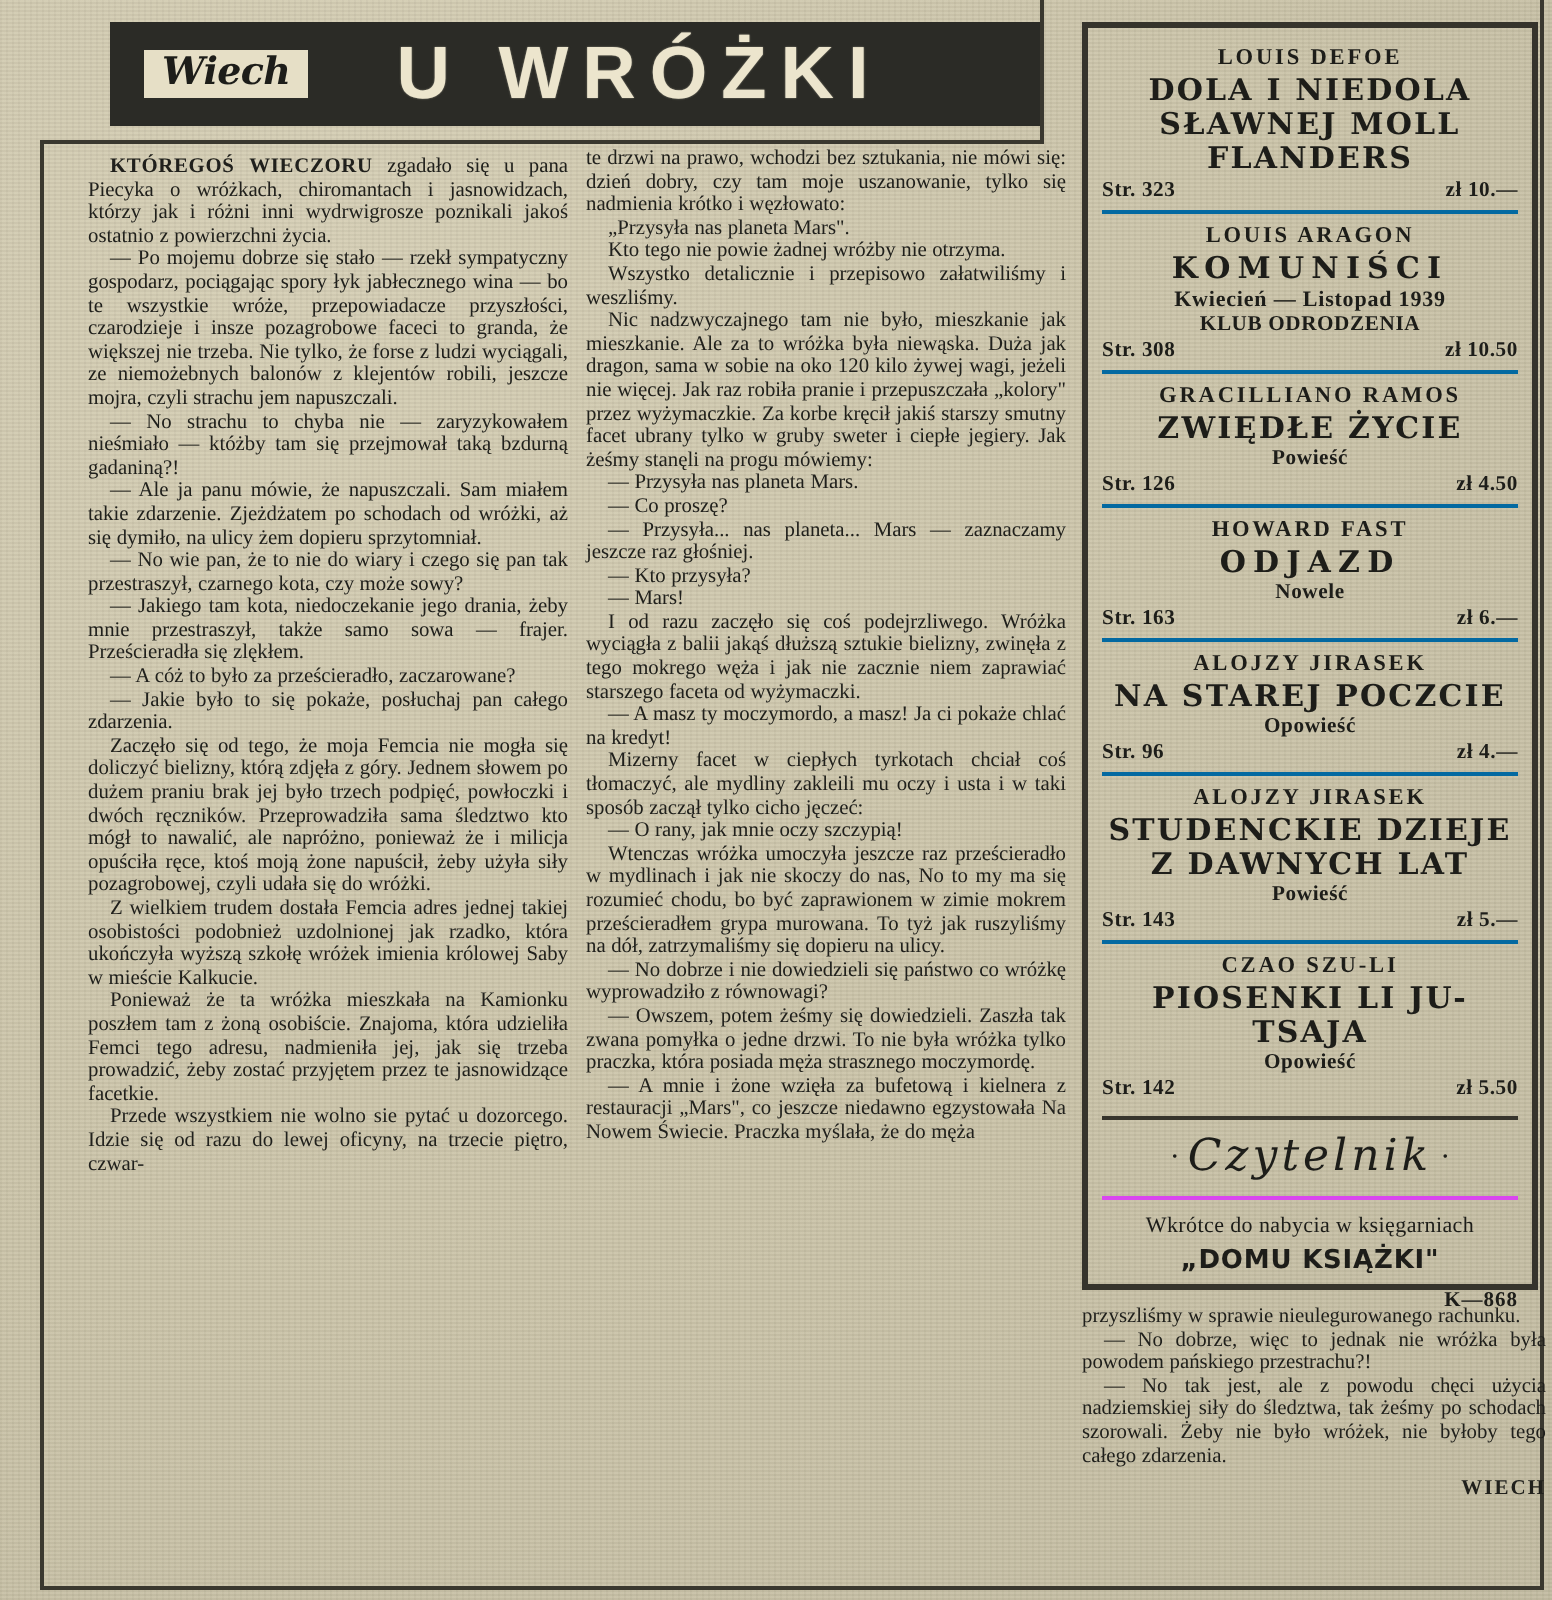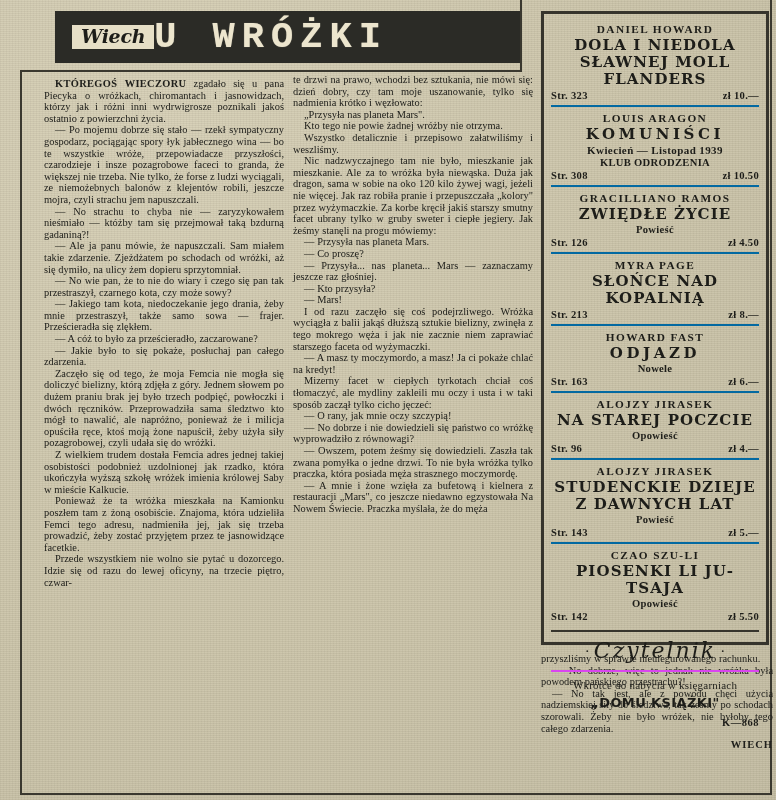--- a/index.html
+++ b/index.html
@@ -31,24 +31,25 @@
     background:#e6dfc6;color:#1d1d19;
     margin-left:17px;
     padding:2px 9px 3px 9px;
     font-family:"DejaVu Serif", serif;
     font-style:italic;font-weight:bold;font-size:19px;
     letter-spacing:-0.3px;
     line-height:1.05;
   }
   #masthead .title{
     color:#ece5cd;
-    font-family:Liberation Mono, monospace;
+    font-family:Liberation Sans, sans-serif;
     font-weight:bold;
     font-size:37px;
     letter-spacing:7px;
+    margin-left:44px;
     white-space:nowrap;
     text-shadow:0 0 1px rgba(236,229,205,.5);
   }
   #rule-top{
     position:absolute;left:20px;top:70px;width:500px;height:2px;background:#3a382f;
   }
 
   
   .col{
     position:absolute;
@@ -166,36 +167,37 @@
       <p>Nic nadzwyczajnego tam nie było, mieszkanie jak mieszkanie. Ale za to wróżka była niewąska. Duża jak dragon, sama w sobie na oko 120 kilo żywej wagi, jeżeli nie więcej. Jak raz robiła pranie i przepuszczała „kolory" przez wyżymaczkie. Za korbe kręcił jakiś starszy smutny facet ubrany tylko w gruby sweter i ciepłe jegiery. Jak żeśmy stanęli na progu mówiemy:</p>
       <p>— Przysyła nas planeta Mars.</p>
       <p>— Co proszę?</p>
       <p>— Przysyła... nas planeta... Mars — zaznaczamy jeszcze raz głośniej.</p>
       <p>— Kto przysyła?</p>
       <p>— Mars!</p>
       <p>I od razu zaczęło się coś podejrzliwego. Wróżka wyciągła z balii jakąś dłuższą sztukie bielizny, zwinęła z tego mokrego węża i jak nie zacznie niem zaprawiać starszego faceta od wyżymaczki.</p>
       <p>— A masz ty moczymordo, a masz! Ja ci pokaże chlać na kredyt!</p>
       <p>Mizerny facet w ciepłych tyrkotach chciał coś tłomaczyć, ale mydliny zakleili mu oczy i usta i w taki sposób zaczął tylko cicho jęczeć:</p>
       <p>— O rany, jak mnie oczy szczypią!</p>
+      <p>Wtenczas wróżka umoczyła jeszcze raz prześcieradło w mydlinach i jak nie skoczy do nas, No to my ma się rozumieć chodu, bo być zaprawionem w zimie mokrem prześcieradłem grypa murowana. To tyż jak ruszyliśmy na dół, zatrzymaliśmy się dopieru na ulicy.</p>
       <p>— No dobrze i nie dowiedzieli się państwo co wróżkę wyprowadziło z równowagi?</p>
       <p>— Owszem, potem żeśmy się dowiedzieli. Zaszła tak zwana pomyłka o jedne drzwi. To nie była wróżka tylko praczka, która posiada męża strasznego moczymordę.</p>
       <p>— A mnie i żone wzięła za bufetową i kielnera z restauracji „Mars", co jeszcze niedawno egzystowała Na Nowem Świecie. Praczka myślała, że do męża</p>
     </div>
 
   <div class="col" id="col3">
       <p class="noind">przyszliśmy w sprawie nieulegurowanego rachunku.</p>
       <p>— No dobrze, więc to jednak nie wróżka była powodem pańskiego przestrachu?!</p>
       <p>— No tak jest, ale z powodu chęci użycia nadziemskiej siły do śledztwa, tak żeśmy po schodach szorowali. Żeby nie było wróżek, nie byłoby tego całego zdarzenia.</p>
       <p class="sig">WIECH</p>
     </div>
 
   <div id="adbox">
     <div id="ad-list">
         <div class="ad">
-          <div class="author">DANIEL HOWARD</div>
+          <div class="author">LOUIS DEFOE</div>
           <div class="work">DOLA I NIEDOLA</div>
           <div class="work">SŁAWNEJ MOLL FLANDERS</div>
           <div class="priceline">
             <span>Str. 323</span>
             <span>zł 10.—</span>
           </div>
         </div>
         <div class="ad">
           <div class="author">LOUIS ARAGON</div>
           <div class="work wide">KOMUNIŚCI</div>
@@ -206,28 +208,20 @@
             <span>zł 10.50</span>
           </div>
         </div>
         <div class="ad">
           <div class="author">GRACILLIANO RAMOS</div>
           <div class="work">ZWIĘDŁE ŻYCIE</div>
           <div class="genre">Powieść</div>
           <div class="priceline">
             <span>Str. 126</span>
             <span>zł 4.50</span>
-          </div>
-        </div>
-        <div class="ad">
-          <div class="author">MYRA PAGE</div>
-          <div class="work">SŁOŃCE NAD KOPALNIĄ</div>
-          <div class="priceline">
-            <span>Str. 213</span>
-            <span>zł 8.—</span>
           </div>
         </div>
         <div class="ad">
           <div class="author">HOWARD FAST</div>
           <div class="work wide">ODJAZD</div>
           <div class="genre">Nowele</div>
           <div class="priceline">
             <span>Str. 163</span>
             <span>zł 6.—</span>
           </div>

